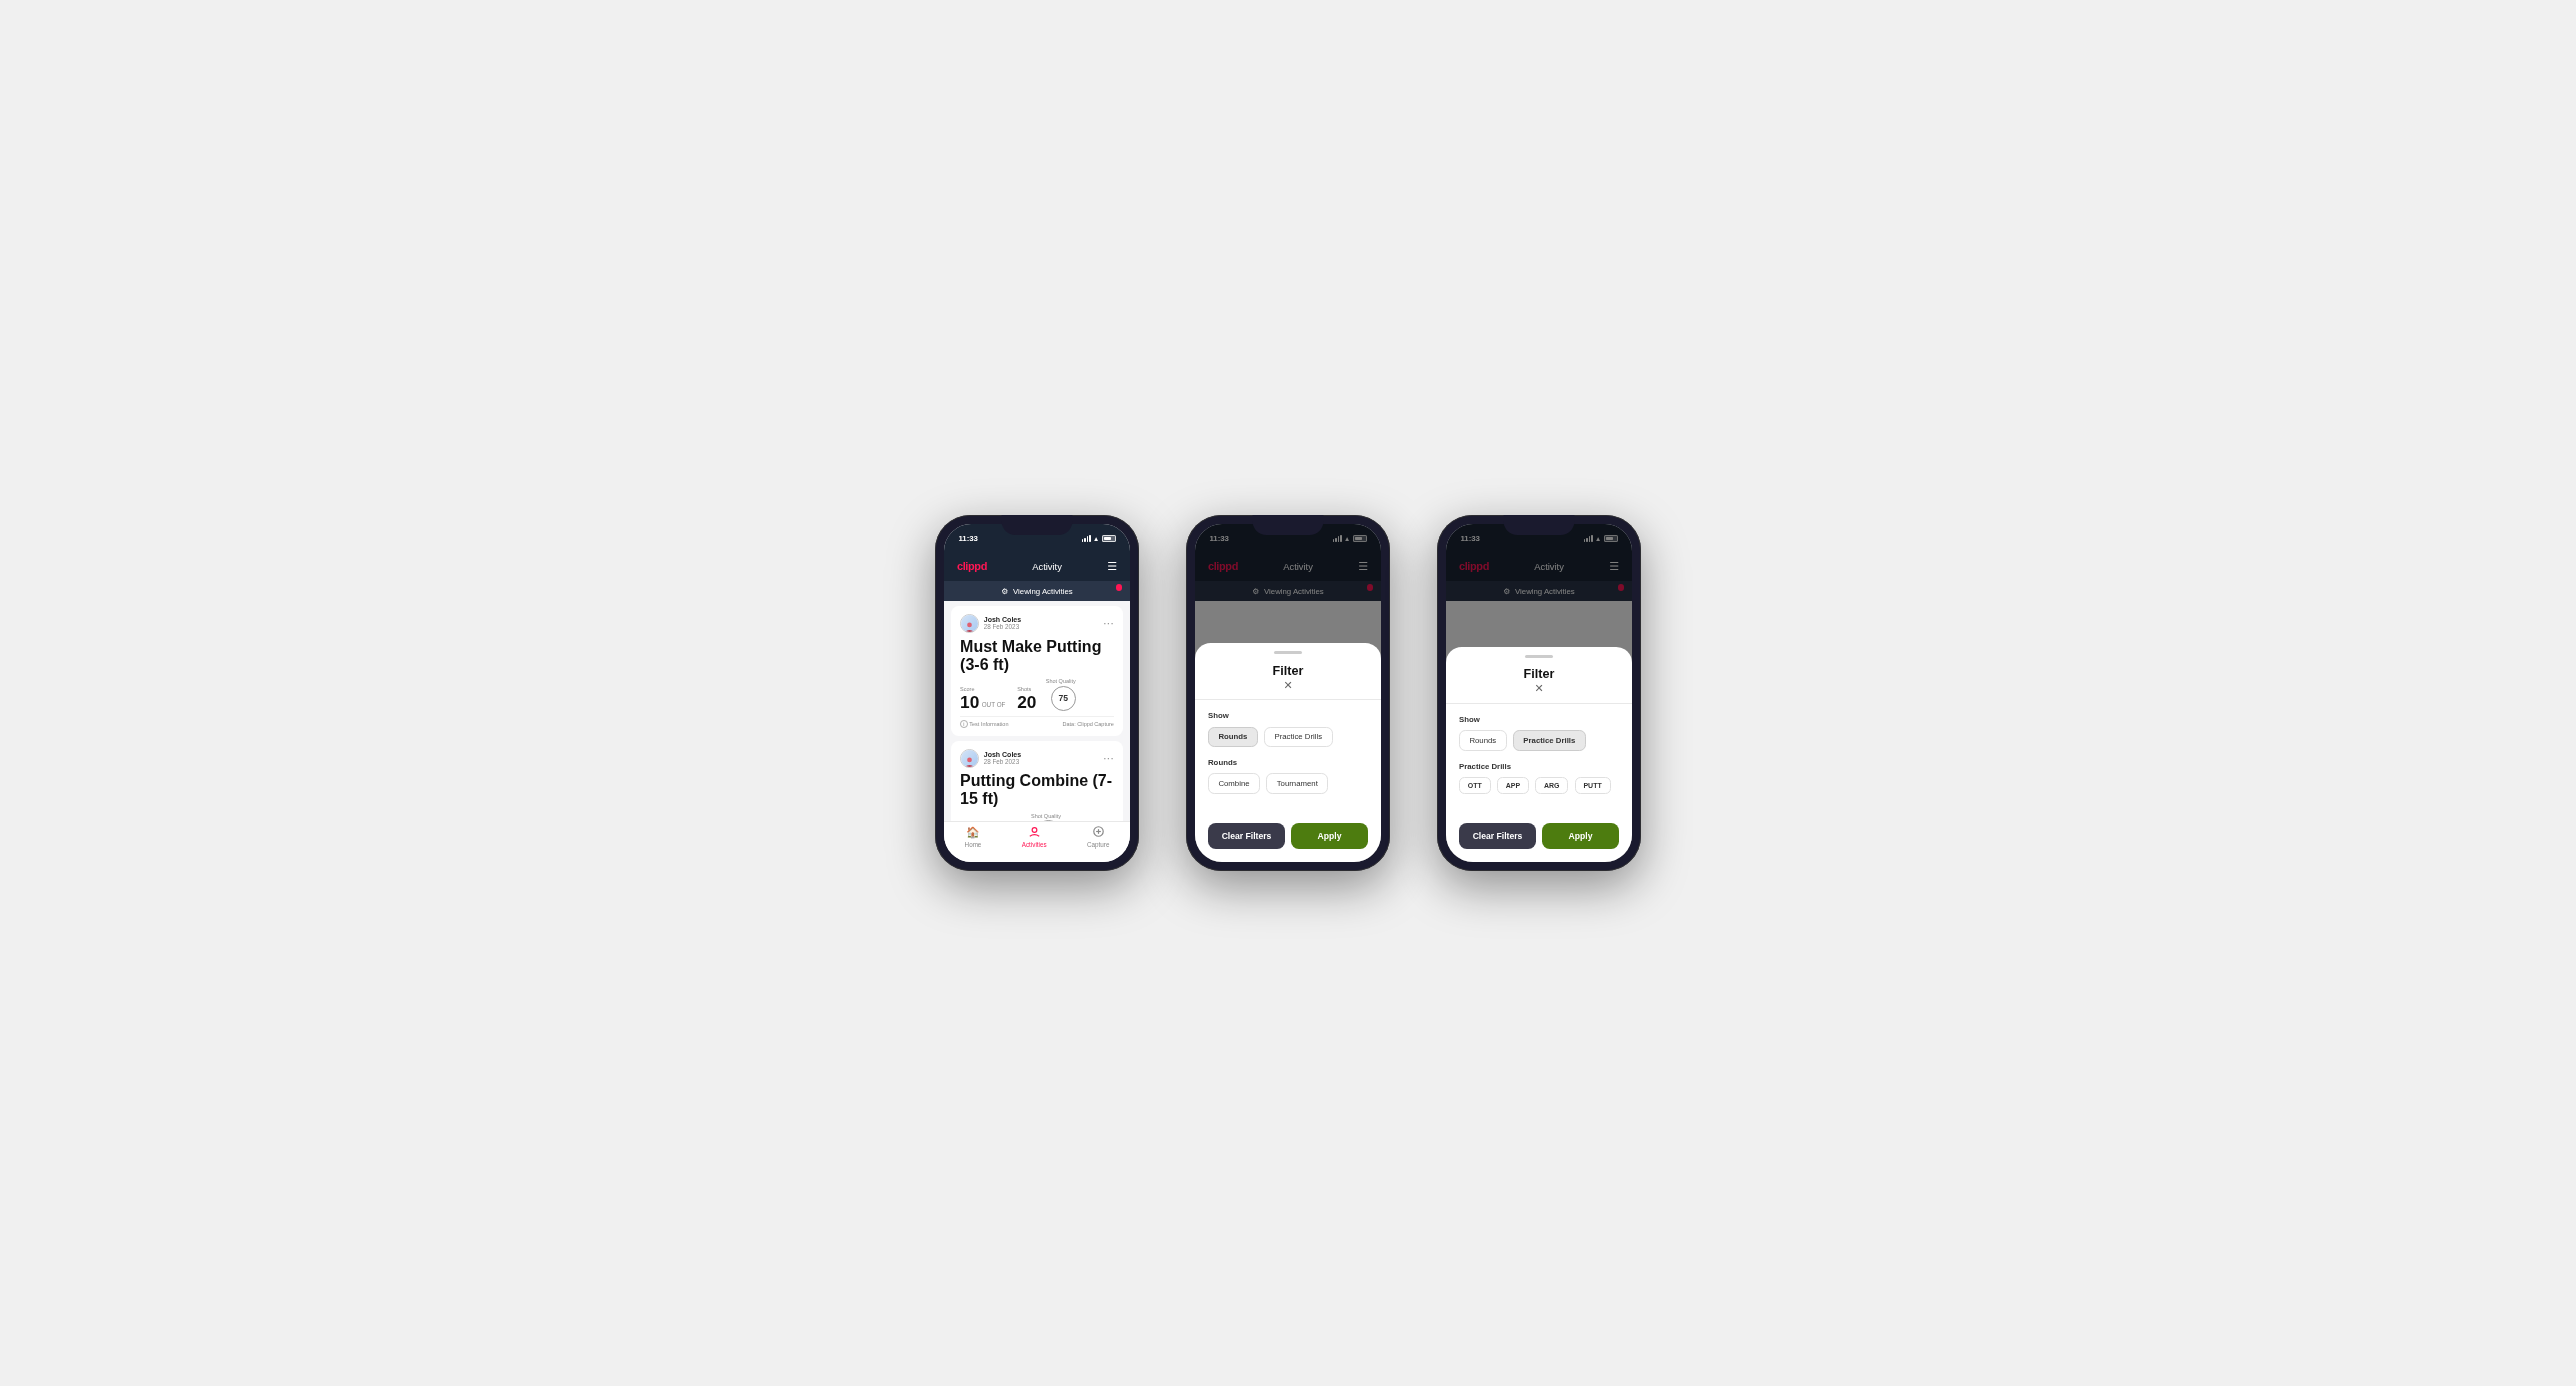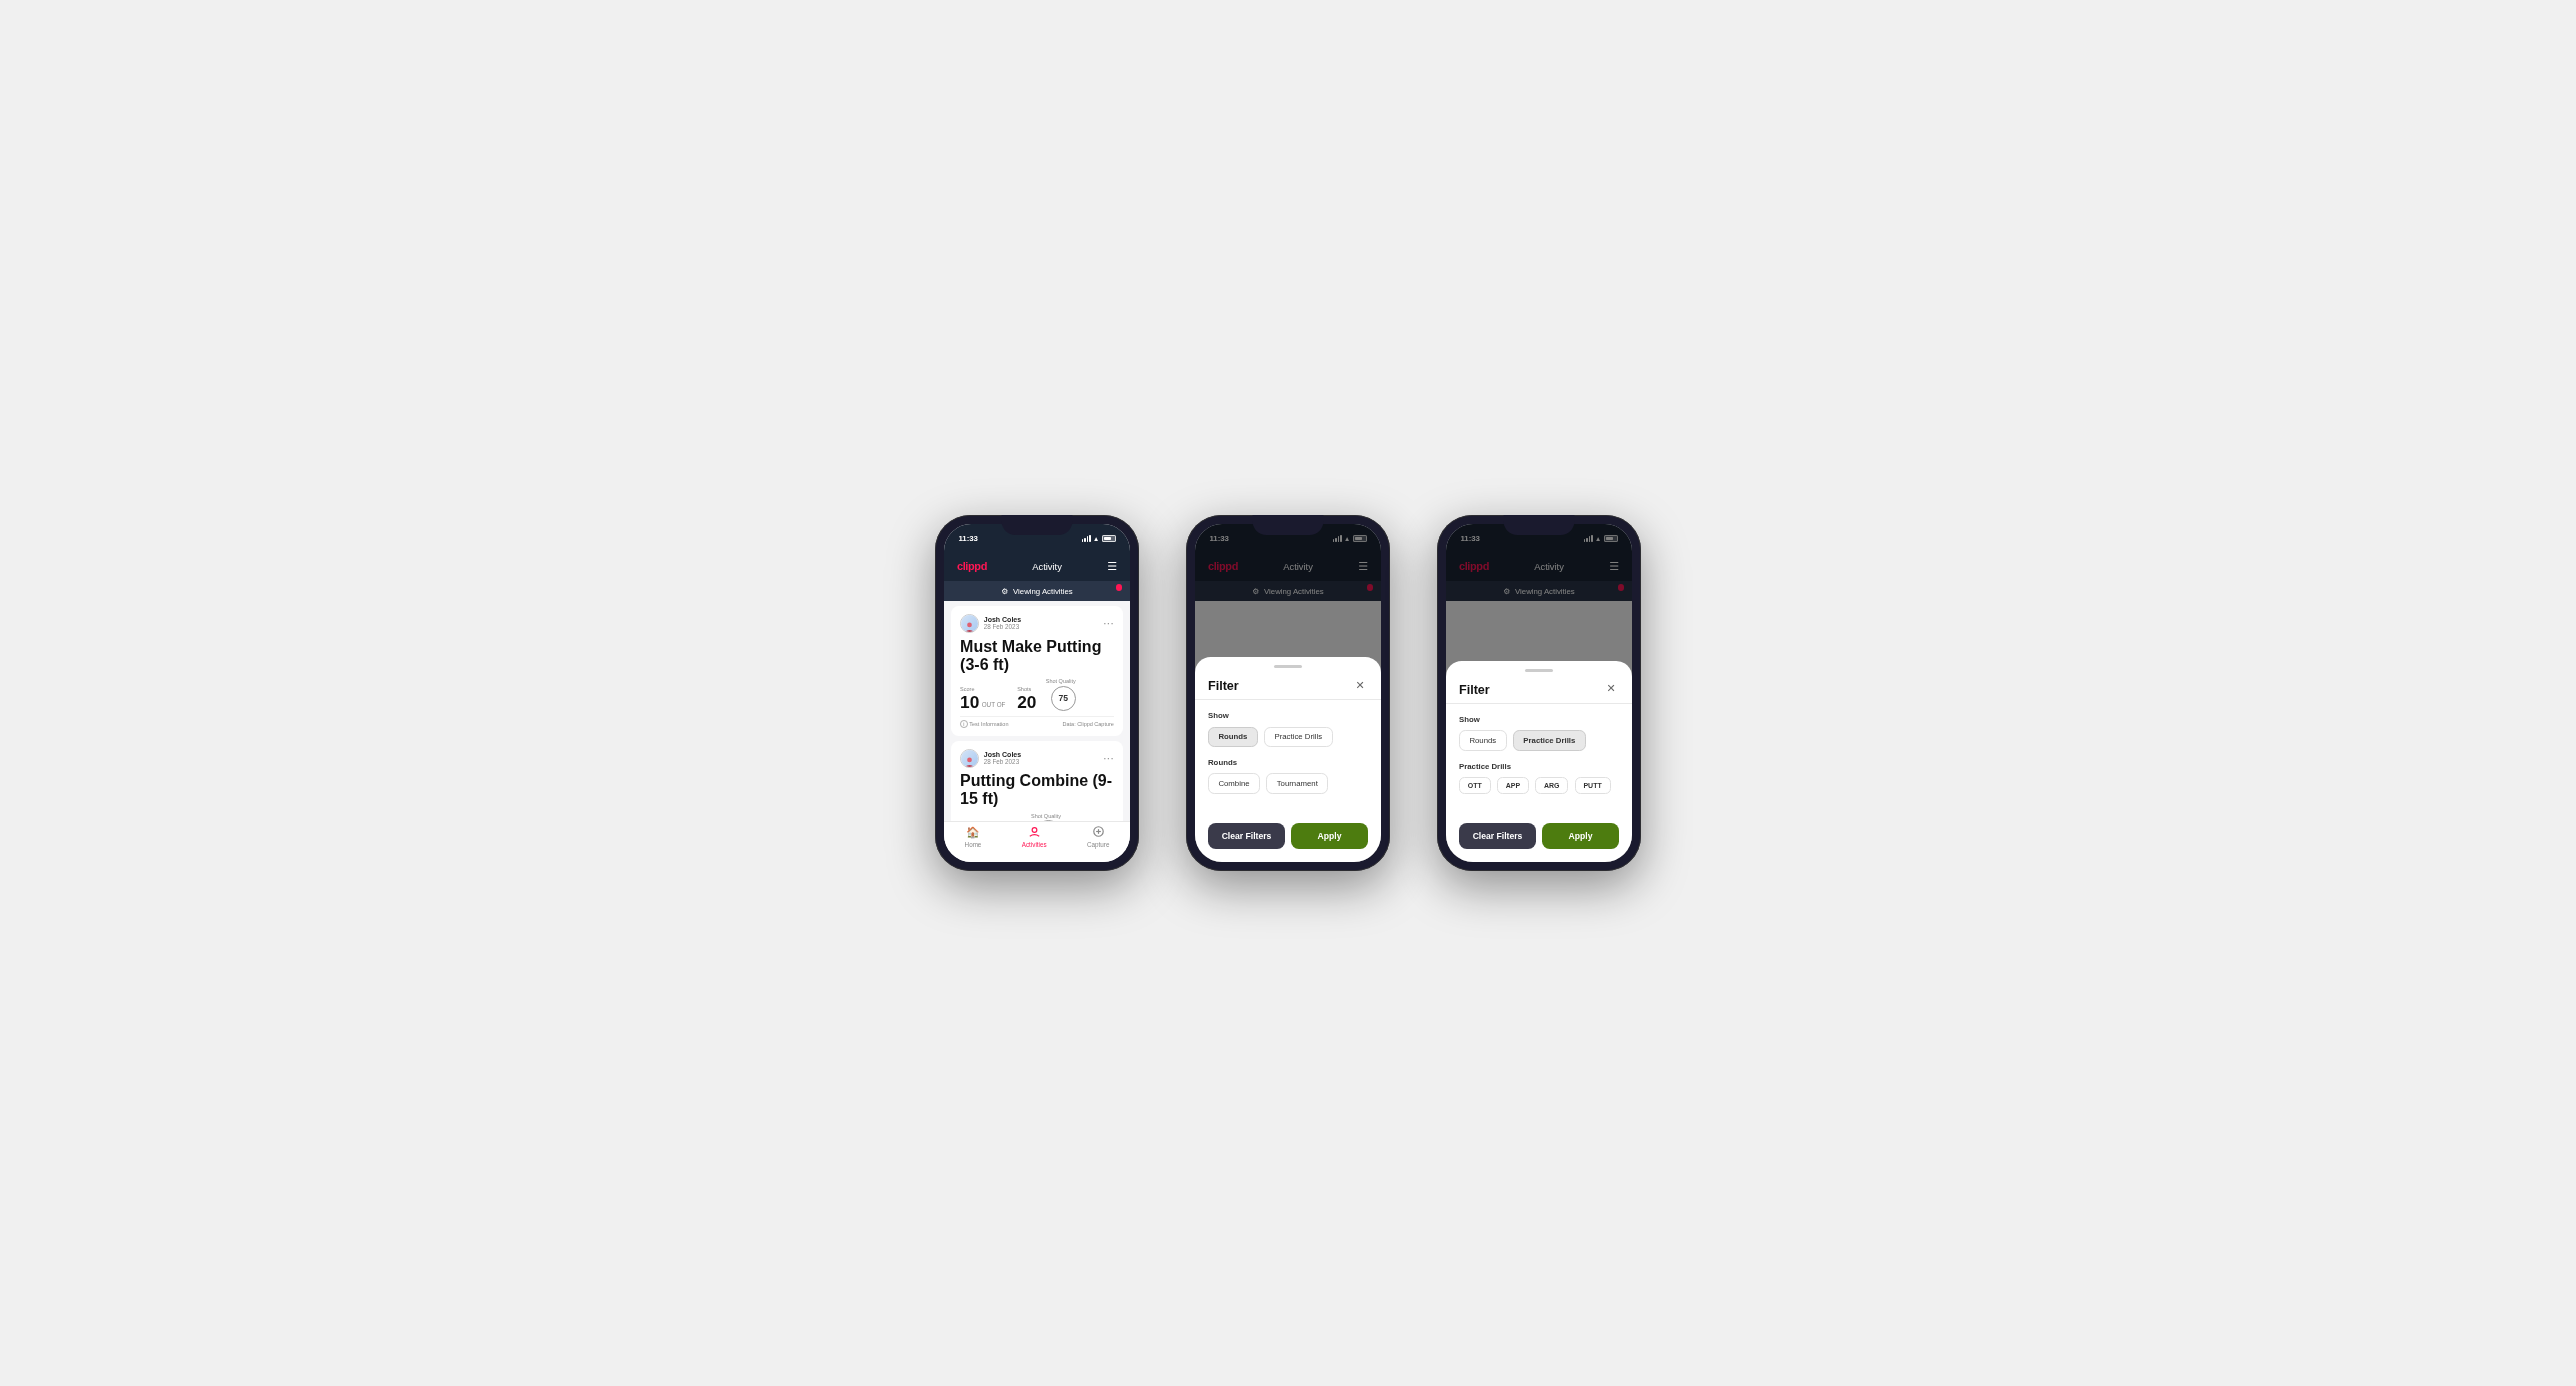--- a/index.html
+++ b/index.html
@@ -271,22 +271,23 @@
       width: 28px;
       height: 3.1px;
       background: #ccc;
       border-radius: 1.6px;
       margin: 7.8px auto 0;
     }
 
     .filter-header {
       display: flex;
       justify-content: space-between;
-      align-items: flex-end;
+      align-items: center;
       padding: 9.4px 12.6px 6.3px;
+      flex-direction: column;
     }
 
     .filter-title {
       font-size: 12.6px;
       font-weight: 700;
       color: #111;
     }
 
     .filter-close {
       font-size: 11px;
@@ -542,21 +543,21 @@
                   </svg>
                 </div>
               </div>
               <div>
                 <div class="user-name">Josh Coles</div>
                 <div class="user-date">28 Feb 2023</div>
               </div>
             </div>
             <span class="card-dots">···</span>
           </div>
-          <div class="activity-title">Putting Combine (9-15 ft)</div>
+          <div class="activity-title">Putting Combine (7-15 ft)</div>
           <div class="stats-row">
             <div>
               <div class="stat-label">Score</div>
               <div style="display:flex;align-items:baseline;">
                 <span class="stat-value">0</span>
                 <span class="out-of-text">OUT OF</span>
               </div>
             </div>
             <div>
               <div class="stat-label">Shots</div>

